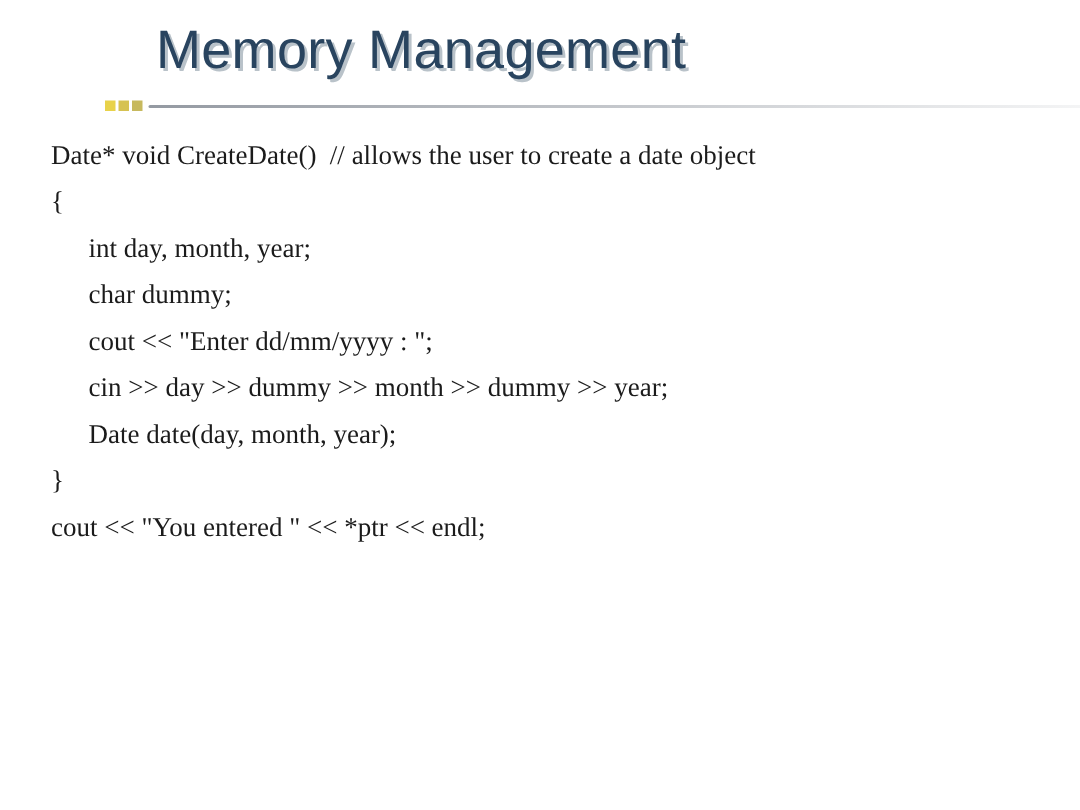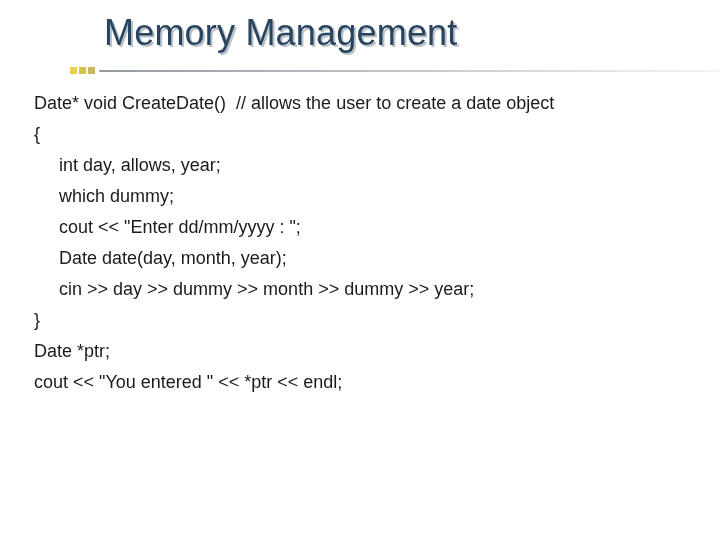--- a/index.html
+++ b/index.html
@@ -67,21 +67,21 @@
     height: 2px;
     background: linear-gradient(to right, rgba(60,70,85,0.55), rgba(60,70,85,0.05));
     border-radius: 1px;
   }
 
   .body {
     position: absolute;
     left: 34px;
     top: 88px;
     right: 22px;
-    font-family: Liberation Sans, sans-serif;
+    font-family: Liberation Serif, serif;
     font-size: 18px;
     color: #1b1b1b;
     line-height: 31px;
   }
   .body .line {
     white-space: pre;
   }
   .indent {
     padding-left: 25px;
   }
@@ -98,23 +98,22 @@
       <div class="sq y3"></div>
     </div>
     <div class="rule"></div>
     <div class="title-shadow">Memory Management</div>
     <div class="title-text">Memory Management</div>
   </div>
 
   <div class="body">
     <div class="line">Date* void CreateDate()  // allows the user to create a date object</div>
     <div class="line">{</div>
-    <div class="line indent">int day, allows, year;</div>
-    <div class="line indent">which dummy;</div>
+    <div class="line indent">int day, month, year;</div>
+    <div class="line indent">char dummy;</div>
     <div class="line indent">cout &lt;&lt; "Enter dd/mm/yyyy : ";</div>
+    <div class="line indent">cin &gt;&gt; day &gt;&gt; dummy &gt;&gt; month &gt;&gt; dummy &gt;&gt; year;</div>
     <div class="line indent">Date date(day, month, year);</div>
-    <div class="line indent">cin &gt;&gt; day &gt;&gt; dummy &gt;&gt; month &gt;&gt; dummy &gt;&gt; year;</div>
     <div class="line">}</div>
-    <div class="line">Date *ptr;</div>
     <div class="line">cout &lt;&lt; "You entered " &lt;&lt; *ptr &lt;&lt; endl;</div>
   </div>
 
 </div>
 
 </body></html>

